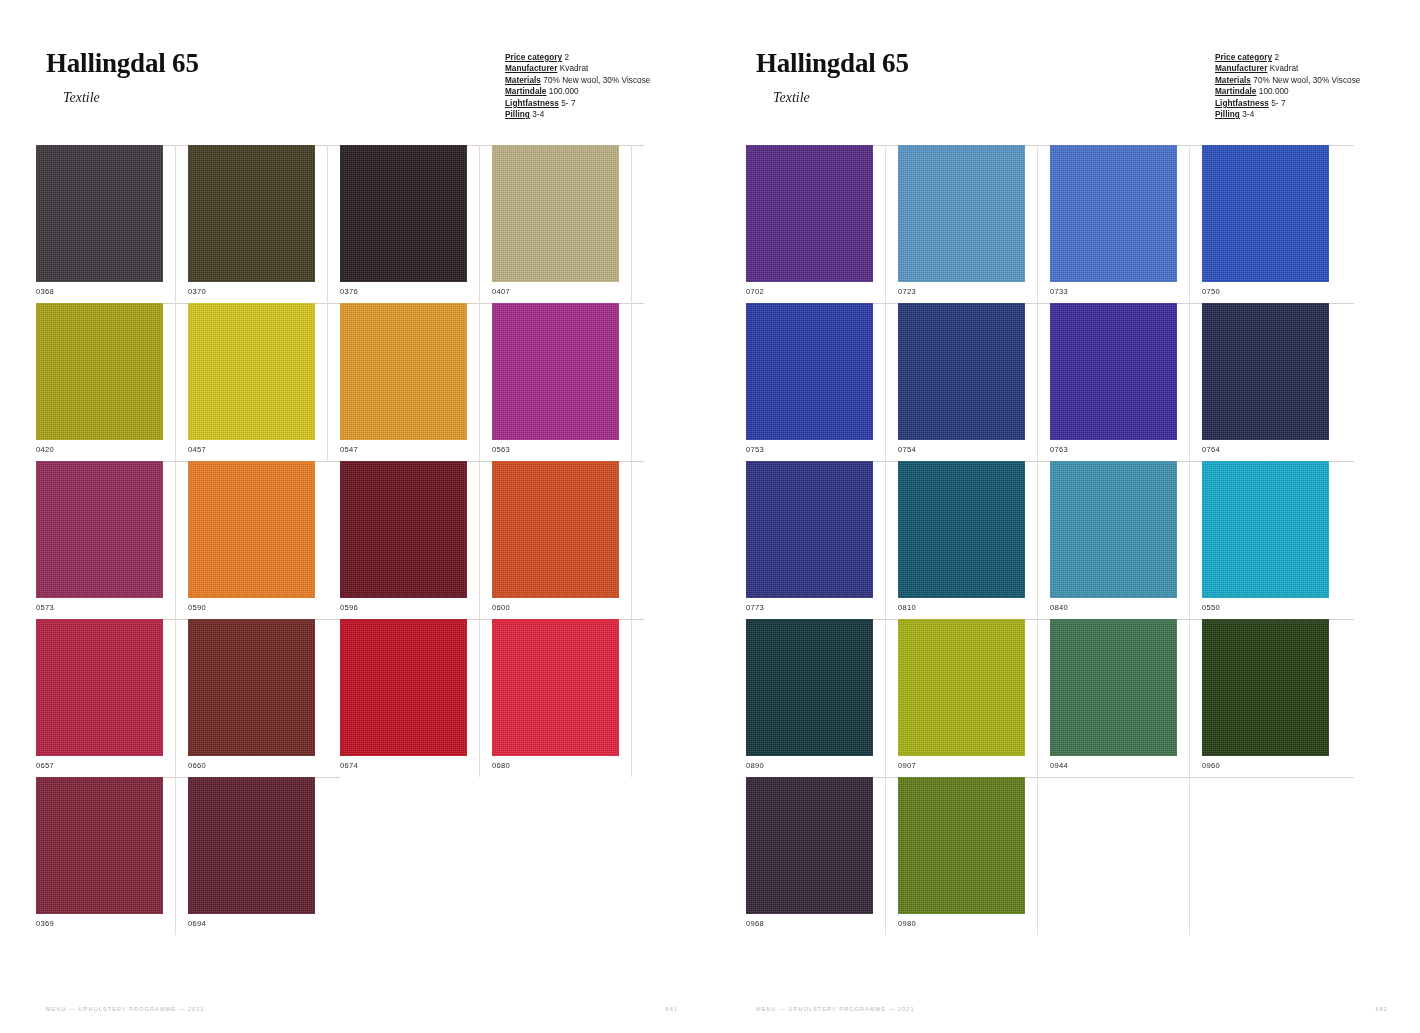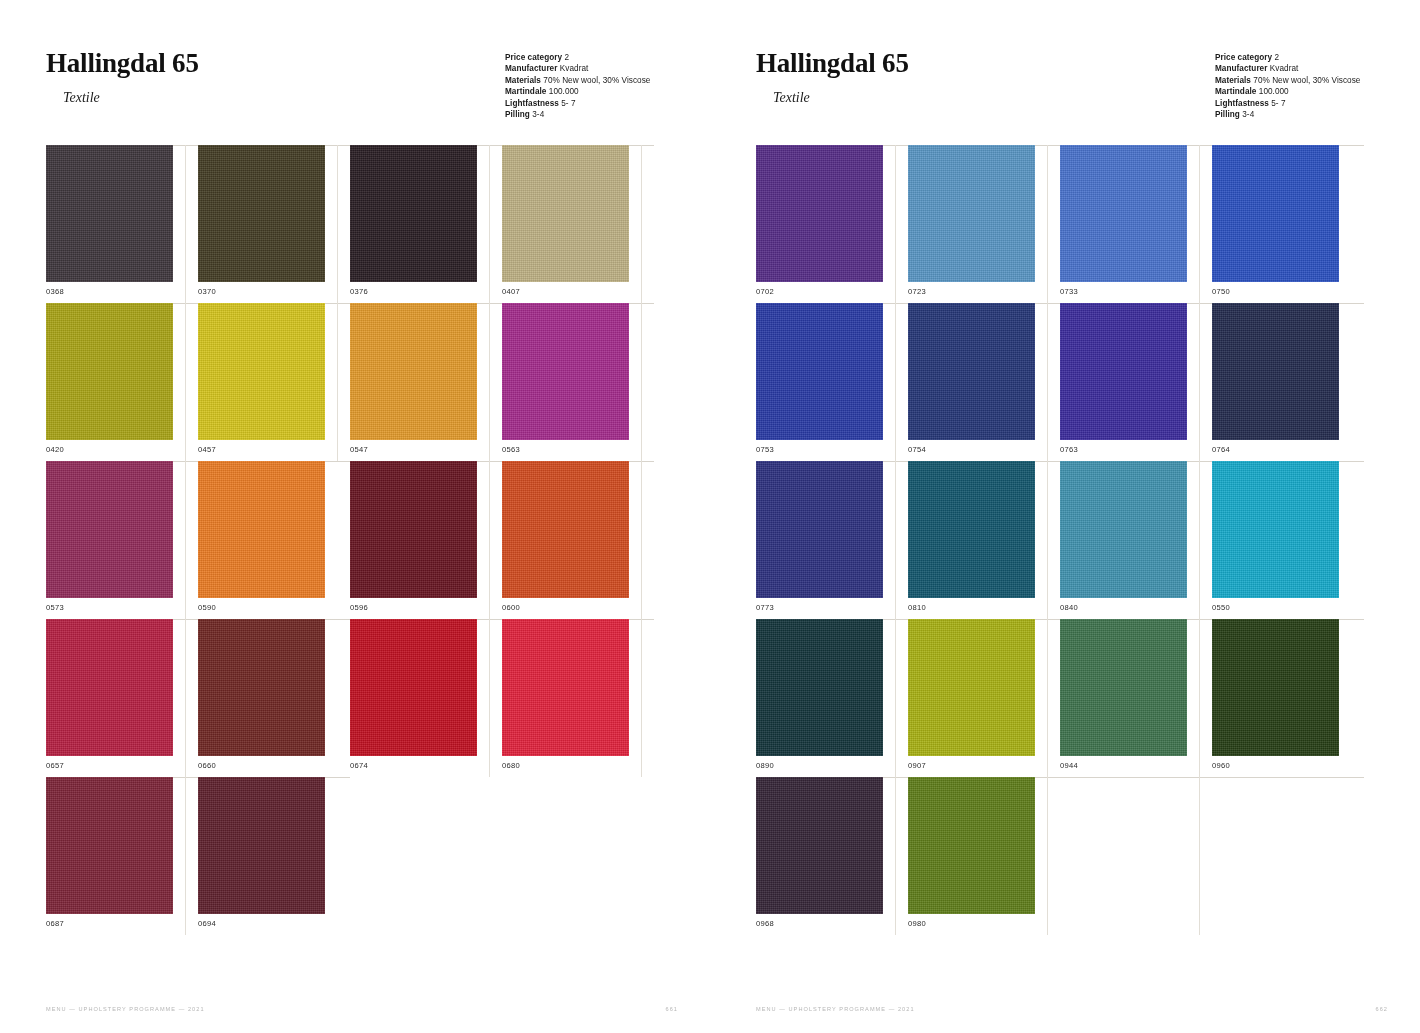--- a/index.html
+++ b/index.html
@@ -23,27 +23,27 @@
   .subtitle {
     position: absolute; left: 47px; top: 90px;
     font-family: "Liberation Serif", serif;
     font-style: italic; font-size: 14px; color: #1a1a1a; margin-left: 16px;
   }
   .specs {
     position: absolute; left: 505px; top: 52px;
     font-size: 8.2px; line-height: 11.4px; color: #1a1a1a;
     letter-spacing: 0.05px;
   }
-  .specs .k { font-weight: 700; }
+  .specs .k { font-weight: 700; text-decoration: underline; }
   .specs .v { font-weight: 400; }
 
   
   .grid {
     position: absolute;
-    left: 46px; top: 145px;
+    left: 36px; top: 145px;
     width: 586px;
     display: grid;
     grid-template-columns: repeat(4, 1fr);
     grid-auto-rows: 158px;
   }
   .cell { position: relative; padding-right: 25px; }
   .cell.has-rule::before {
     content: ""; position: absolute;
     left: 0; right: 0; top: 0; height: 1px;
     background: #d8d4cc;
@@ -174,21 +174,21 @@
           <div class="swatch-label">0674</div>
           <div class="divider"></div>
         </div>
         <div class="cell has-rule">
           <div class="swatch" style="background: rgb(224, 33, 60);"></div>
           <div class="swatch-label">0680</div>
           <div class="divider"></div>
         </div>
         <div class="cell has-rule">
           <div class="swatch" style="background: rgb(124, 35, 55);"></div>
-          <div class="swatch-label">0687</div>
+          <div class="swatch-label">0369</div>
           <div class="divider"></div>
         </div>
         <div class="cell has-rule">
           <div class="swatch" style="background: rgb(94, 31, 44);"></div>
           <div class="swatch-label">0694</div>
         </div>
       </div>
       <div class="page-footer">
         <div class="footer-text">MENU — UPHOLSTERY PROGRAMME — 2021</div>
         <div class="page-number">661</div>

